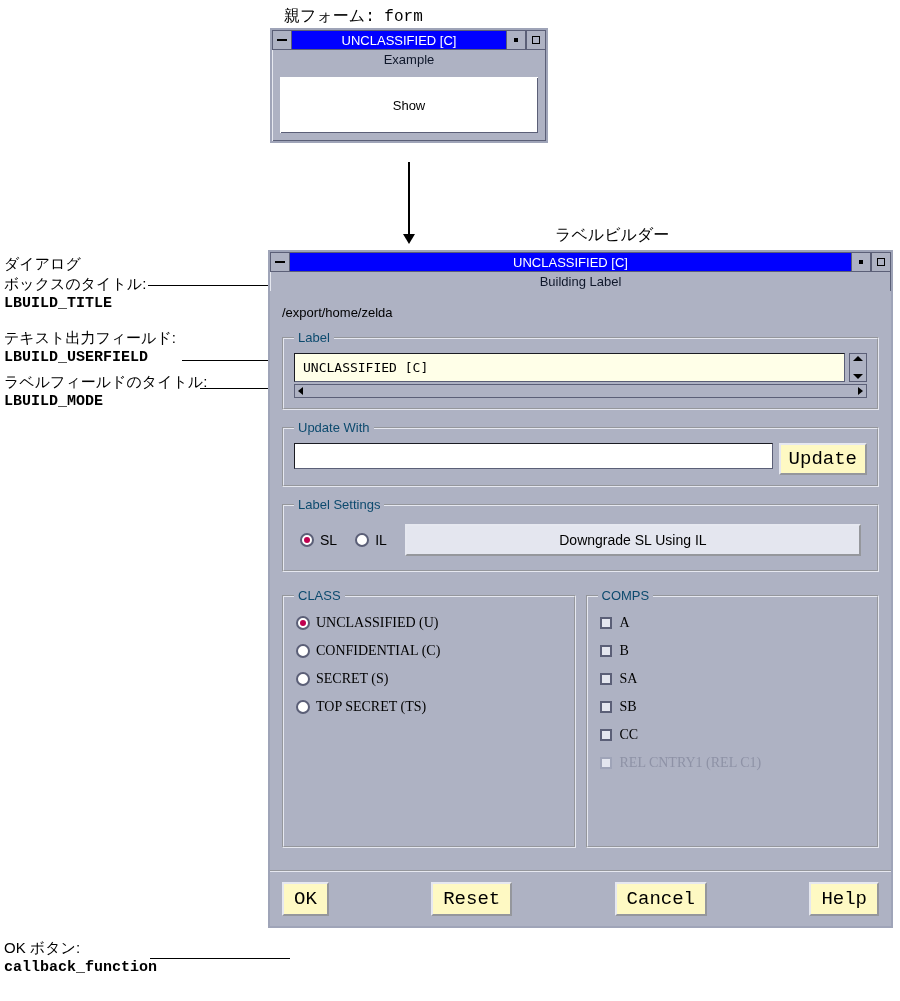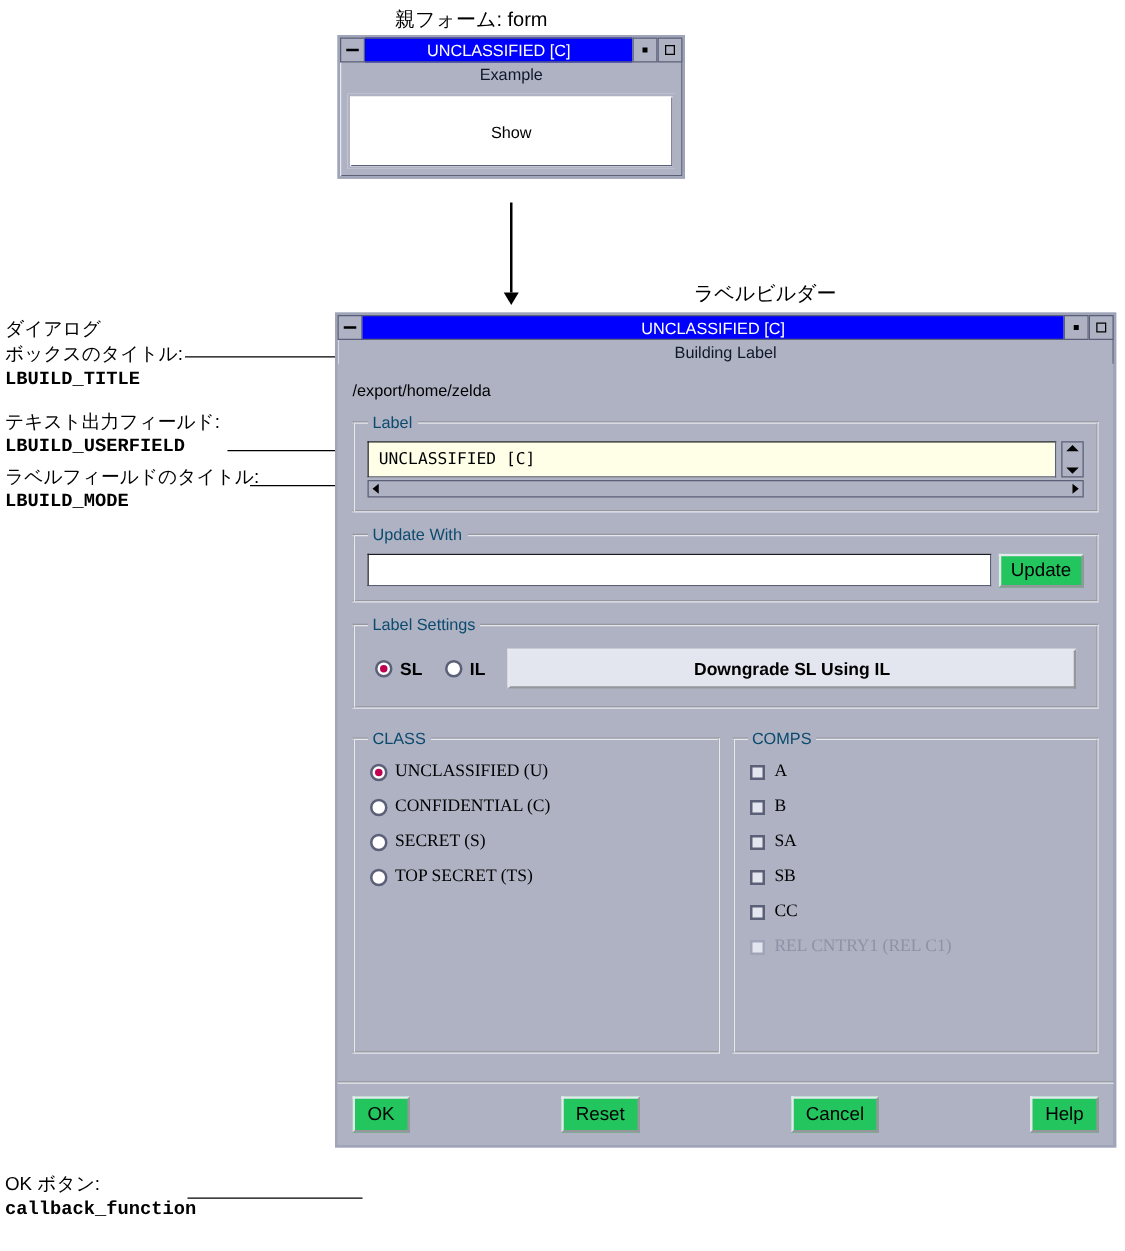--- a/index.html
+++ b/index.html
@@ -176,36 +176,36 @@
   }
   .text-input {
     flex: 1;
     background: #fff;
     border: 1px inset #5b5f77;
     padding: 5px 6px;
     font-size: 13px;
     height: 26px;
   }
   .m-button {
-    background: #22c55e;
+    background: #fef9c3;
     border: 2px outset #e6e8f0;
     padding: 4px 10px;
-    font-size: 15px;
+    font-size: 19px;
     cursor: pointer;
+    font-family: Liberation Mono, monospace;
   }
   .m-button.small {
     padding: 3px 8px;
   }
 
   .settings-row {
     display: flex;
     align-items: center;
     gap: 18px;
     padding: 4px 6px;
-    font-weight: bold;
   }
   .radio {
     display: inline-flex;
     align-items: center;
     gap: 6px;
     font-size: 14px;
   }
   .radio .outer {
     width: 14px; height: 14px;
     border-radius: 50%;
@@ -256,21 +256,21 @@
     border-top: 2px groove #e6e8f0;
     padding: 10px 12px;
     display: flex;
     justify-content: space-between;
     background: #aeb2c3;
   }
 </style>
 </head>
 <body>
 
-<div class="anno" style="left:316px; top:6px; font-size:16px;">
+<div class="anno" style="left:284px; top:6px; font-size:16px;font-family:Liberation Mono, monospace;">
   <span>親フォーム: form</span>
 </div>
 
 <div class="anno" style="left:555px; top:225px; font-size:16px;">ラベルビルダー</div>
 
 <div class="anno" style="left:4px; top:254px; font-size:15px; line-height:20px;">
   <div>ダイアログ</div>
   <div>ボックスのタイトル:</div>
   <div class="anno-bold">LBUILD_TITLE</div>
 </div>

